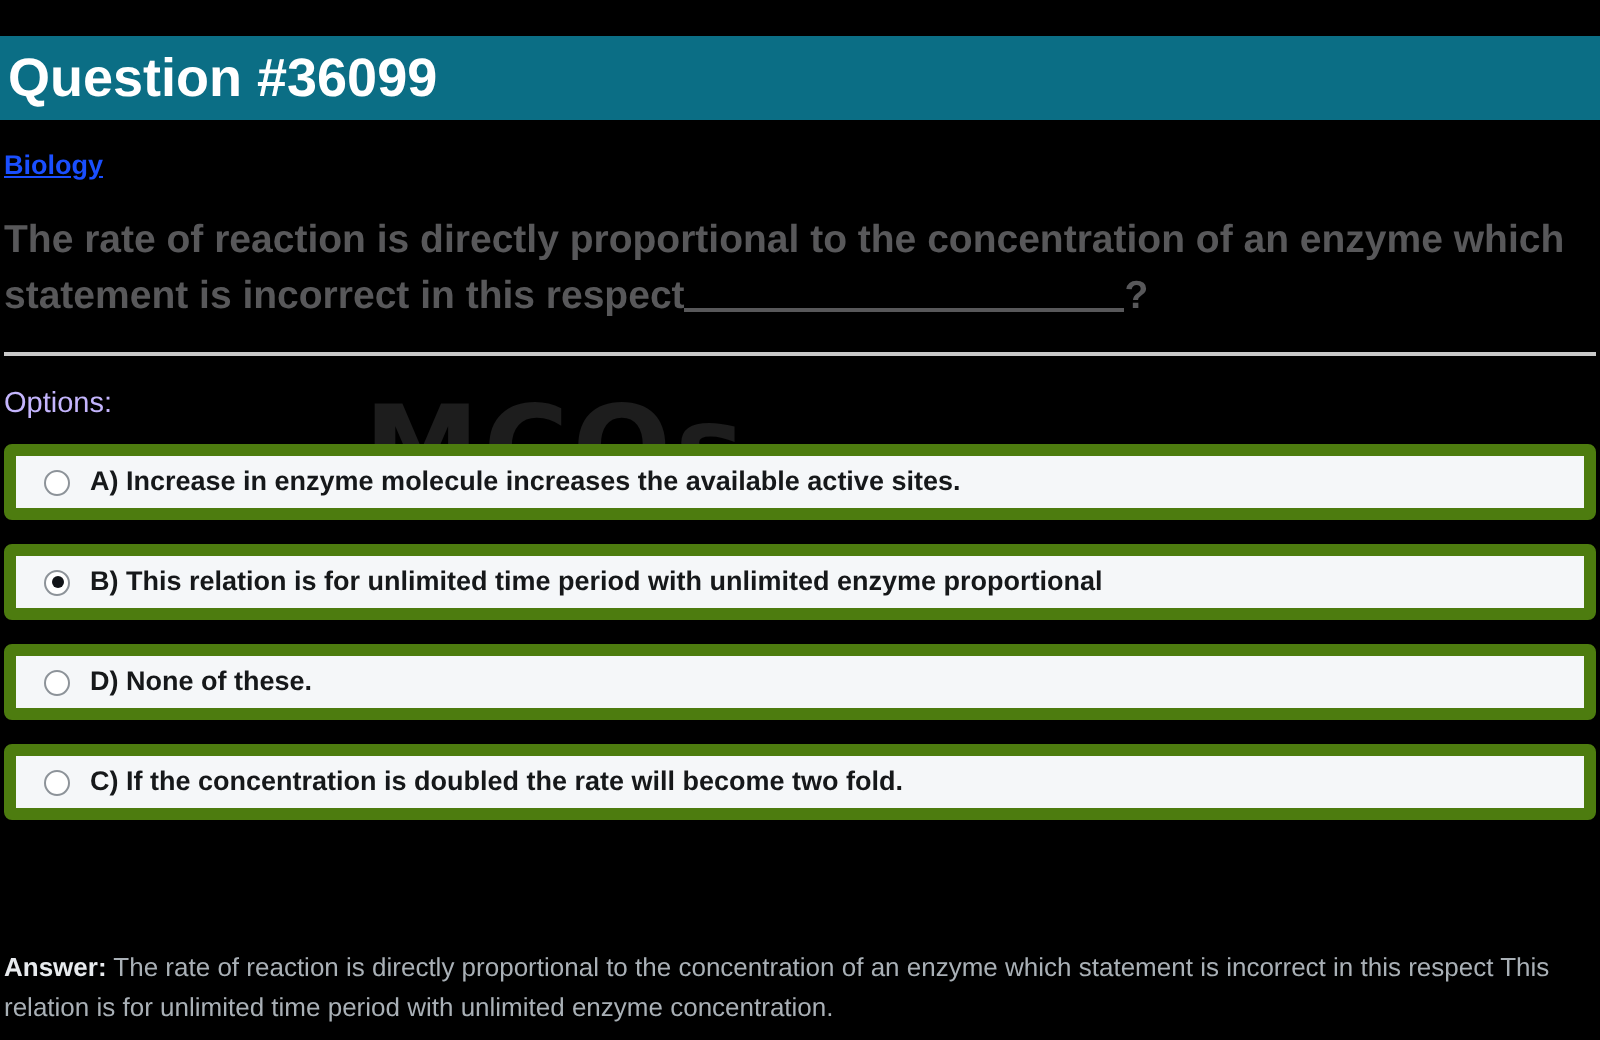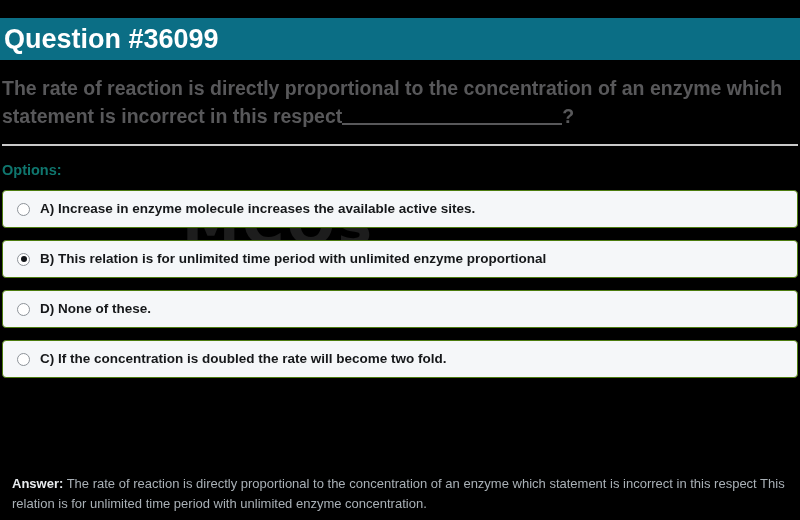--- a/index.html
+++ b/index.html
@@ -77,32 +77,32 @@
     font-size: 58px;
     font-weight: bold;
     color: #1d1d1d;
     letter-spacing: 2px;
     font-family: "DejaVu Sans", sans-serif;
     pointer-events: none;
     user-select: none;
   }
   .options-label {
     font-size: 14.5px;
-    font-weight: bold;
-    color: #0f766e;
+    font-weight: normal;
+    color: #c4b5fd;
     padding: 16px 2px 0 2px;
   }
   .options-list {
     margin-top: 12px;
     padding: 0 2px;
   }
   .option {
     position: relative;
     background: #f5f7f9;
-    border: 1px solid #4d7c0f;
+    border: 6px solid #4d7c0f;
     border-radius: 4px;
     height: 38px;
     display: flex;
     align-items: center;
     margin-bottom: 12px;
     padding-left: 14px;
     box-sizing: border-box;
     cursor: pointer;
   }
   .radio {
@@ -130,21 +130,21 @@
     font-size: 13.5px;
     font-weight: bold;
     color: #16181a;
     line-height: 1;
   }
   .answer-block {
     position: absolute;
     left: 0;
     right: 0;
     bottom: 0;
-    padding: 4px 2px 6px 12px;
+    padding: 4px 2px 6px 2px;
     box-sizing: border-box;
   }
   .answer-text {
     font-size: 13px;
     color: #a9b0b6;
     line-height: 20px;
     margin: 0;
   }
   .answer-label {
     color: #e8ebee;
@@ -155,20 +155,23 @@
 <body>
 
 <div class="page">
 
   <div class="top-spacer"></div>
 
   <div class="title-bar">
     <div class="title-text">Question #36099</div>
   </div>
 
+  <div class="category-row">
+    <span class="category-link">Biology</span>
+  </div>
 
   <div class="question-block">
     <p class="question-text"><span>The rate of reaction is directly proportional to the concentration of an enzyme which statement is incorrect in this respect</span><span class="blank-underline"></span><span>?</span></p>
   </div>
 
   <div class="divider"></div>
 
   <div class="watermark">MCQs</div>
 
   <div class="options-label">Options:</div>

